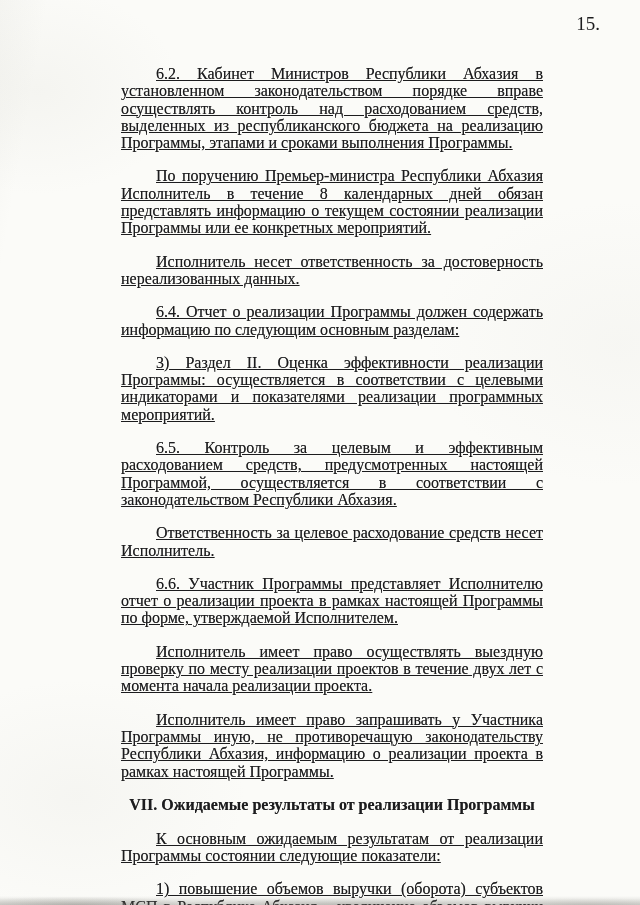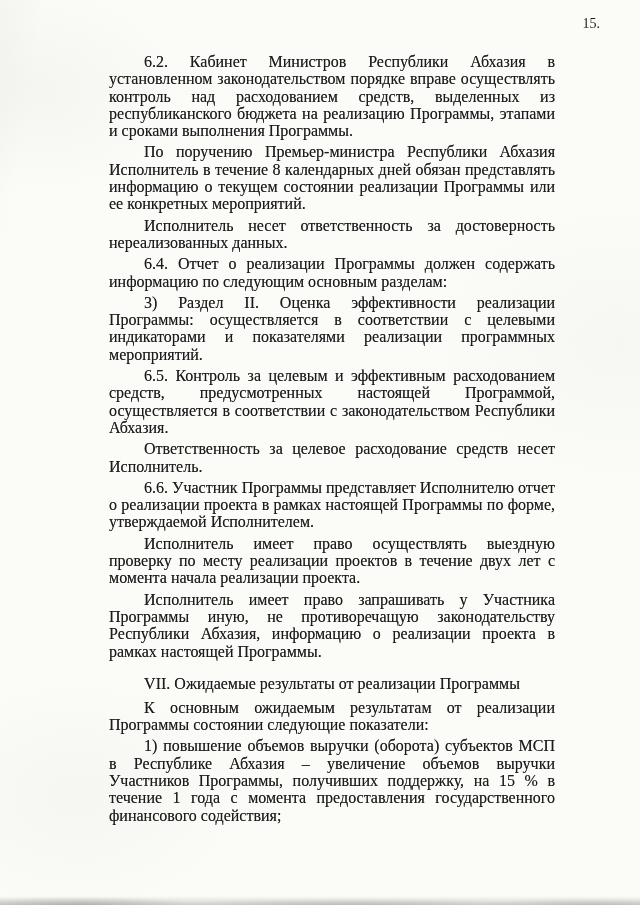--- a/index.html
+++ b/index.html
@@ -19,41 +19,42 @@
       radial-gradient(ellipse 260px 180px at 12% 88%, rgba(205,205,195,0.12), transparent 65%),
       linear-gradient(100deg, rgba(190,190,182,0.10) 0%, rgba(190,190,182,0) 6%);
     overflow: hidden;
     font-family: "Liberation Serif", "DejaVu Serif", serif;
     color: #1c1c1e;
   }
   .page-number {
     position: absolute;
     top: 14px;
     right: 40px;
-    font-size: 14px;
+    font-size: 19px;
     line-height: 20px;
   }
   .content {
     position: absolute;
     left: 105px;
     top: 49px;
     width: 454px;
     font-size: 16px;
     line-height: 17.3px;
     text-align: justify;
     text-shadow: 0 0 0.4px rgba(10,10,10,0.55);
   }
   .content p {
-    margin: 4px;
+    margin: 16px;
     padding: 0;
     text-indent: 35px;
+    text-decoration: underline;
   }
   .section-heading {
     font-size: 16px;
-    font-weight: normal;
+    font-weight: bold;
     text-align: center;
     text-indent: 0;
     margin: 15px 0 6px 0;
     line-height: 18px;
   }
   .bottom-shadow {
     position: absolute;
     left: 0;
     right: 0;
     bottom: 0;

